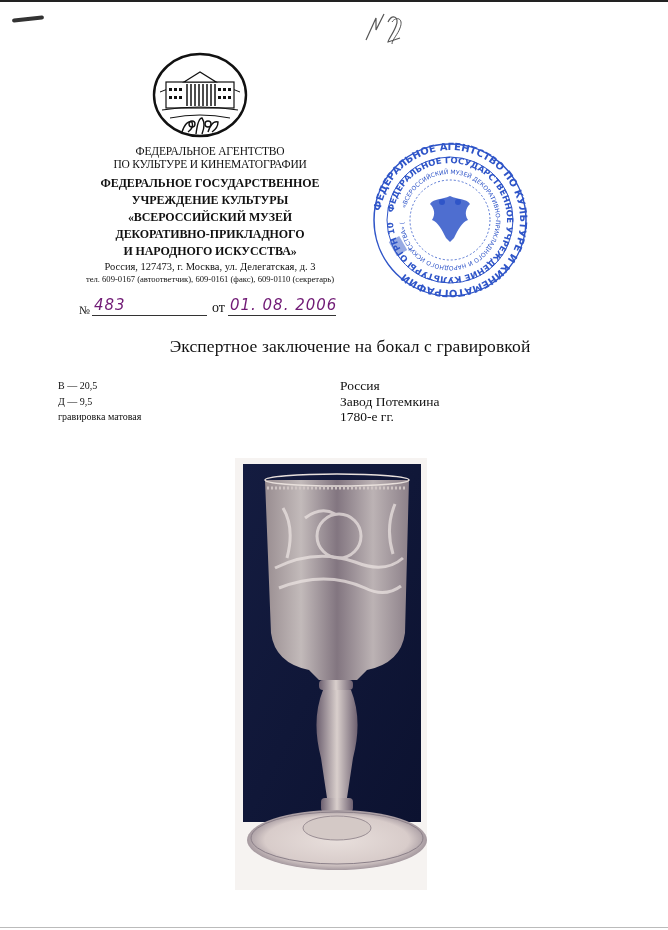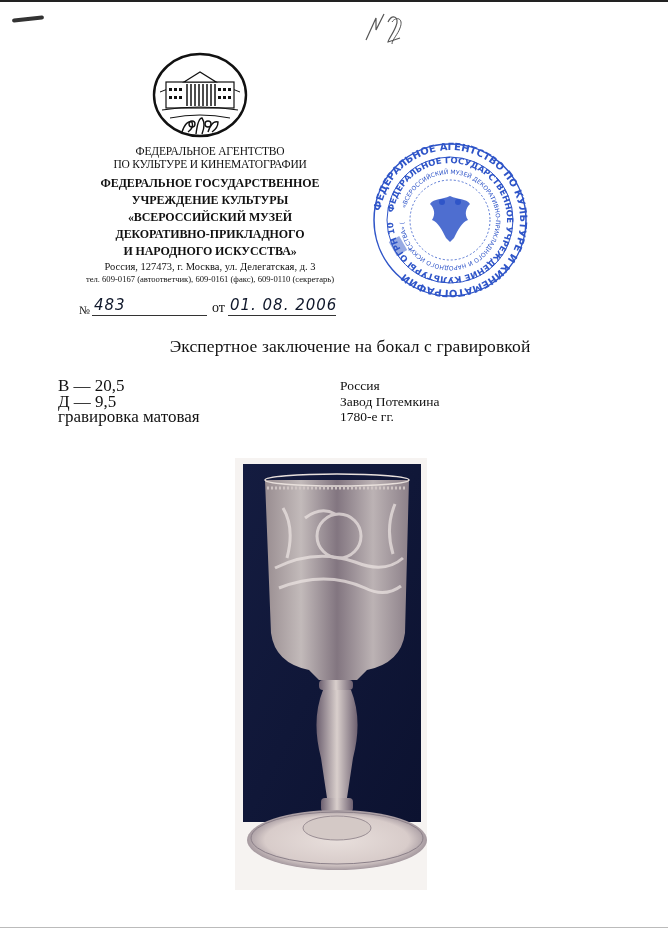--- a/index.html
+++ b/index.html
@@ -11,25 +11,25 @@
     .handwritten-num { position: absolute; left: 362px; top: 8px; width: 50px; height: 40px; }
     .logo { position: absolute; left: 152px; top: 52px; width: 96px; height: 86px; }
     .header-block { position: absolute; left: 60px; top: 145px; width: 300px; text-align: center; }
     .agency { font-size: 11.5px; line-height: 13px; letter-spacing: -0.2px; }
     .org { font-weight: bold; font-size: 12px; line-height: 17px; margin-top: 4px; letter-spacing: -0.1px; }
     .addr { font-size: 10.5px; line-height: 12.5px; margin-top: 1px; }
     .tel { font-size: 8.6px; line-height: 11px; white-space: nowrap; }
     .regline { position: absolute; left: 79px; top: 298px; font-size: 12px; display: flex; align-items: flex-end; }
     .regline .lbl { font-size: 11.5px; margin-right: 2px; }
     .regline .fill { display: inline-block; border-bottom: 1px solid #333; height: 18px; position: relative; }
-    .regline .hand { font-family: "DejaVu Sans", sans-serif; font-style: italic; color: #0f172a; font-size: 15px; position: absolute; left: 2px; bottom: 1px; letter-spacing: 1px; white-space: nowrap; }
+    .regline .hand { font-family: "DejaVu Sans", sans-serif; font-style: italic; color: #701a75; font-size: 15px; position: absolute; left: 2px; bottom: 1px; letter-spacing: 1px; white-space: nowrap; }
     .regline .ot { margin: 0 3px 0 5px; font-size: 14px; }
     .stamp { position: absolute; left: 372px; top: 142px; width: 156px; height: 156px; }
     .doc-title { position: absolute; left: 16px; top: 336px; width: 668px; text-align: center; font-size: 17.5px; letter-spacing: 0.1px; }
-    .specs-left { position: absolute; left: 58px; top: 378px; font-size: 17px; line-height: 15.5px; }
+    .specs-left { position: absolute; left: 58px; top: 378px; font-size: 10px; line-height: 15.5px; }
     .specs-right { position: absolute; left: 340px; top: 378px; font-size: 13.5px; line-height: 15.5px; }
     .photo { position: absolute; left: 235px; top: 458px; width: 192px; height: 432px; overflow: hidden; background: #f4f1ef; }
   </style>
 </head>
 <body>
 
 <div class="top-rule"></div>
 <div class="pen-mark"></div>
 
 <svg class="handwritten-num" viewBox="0 0 50 40">

